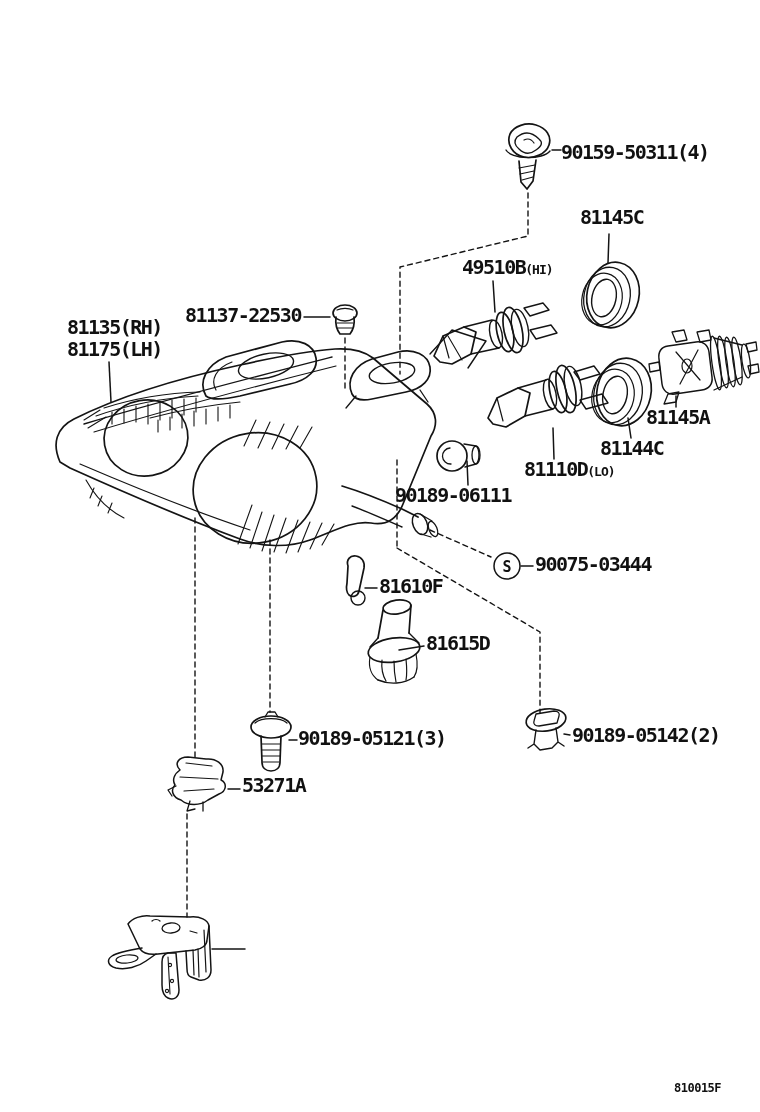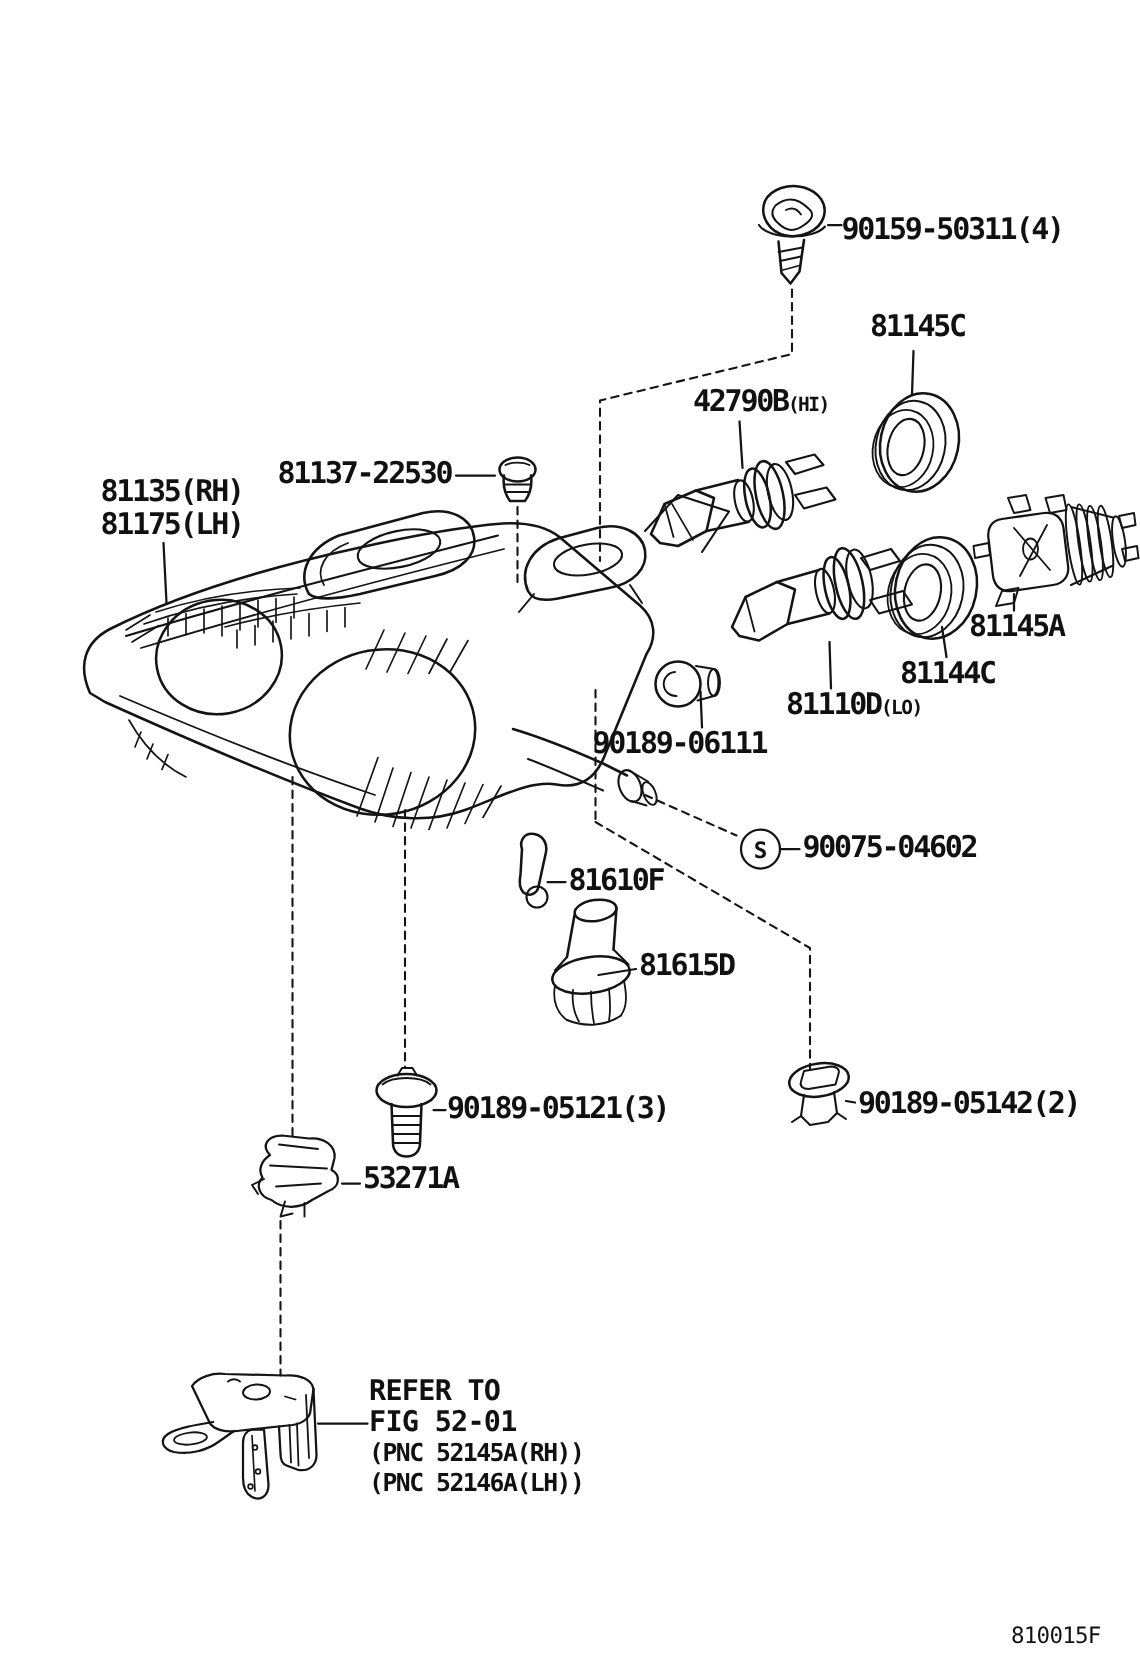--- a/index.html
+++ b/index.html
@@ -7,21 +7,21 @@
          font-family:"DejaVu Sans Mono", "Liberation Mono", monospace;}
   #art{position:absolute;left:0;top:0;}
   .lbl{position:absolute;font-weight:bold;font-size:20px;letter-spacing:-1.5px;
        color:#111;white-space:nowrap;line-height:1.1;}
   .lbl .q{font-size:13px;letter-spacing:-1px;}
   .lbl2{line-height:22px;}
   .note .n1{font-size:19px;letter-spacing:-0.5px;line-height:21px;font-weight:bold;}
   .note .n2{font-size:16.5px;letter-spacing:-1px;line-height:20px;font-weight:bold;}
   .s-letter{position:absolute;font-size:15px;font-weight:bold;color:#111;
             width:16px;text-align:center;letter-spacing:0;}
-  .fig-code{position:absolute;font-size:15px;font-weight:normal;letter-spacing:-0.5px;color:#111;}
+  .fig-code{position:absolute;font-size:12px;font-weight:bold;letter-spacing:-0.5px;color:#111;}
 </style>
 </head>
 <body>
 
 <div id="stage">
 
 <svg id="art" width="760" height="1112" viewBox="0 0 760 1112" fill="none" stroke="#141414" stroke-width="1.7" stroke-linecap="round" stroke-linejoin="round">
 
   <g stroke-width="1.4" stroke-dasharray="5 4">
     <polyline points="528,193 528,236 400,267 400,374"></polyline>
@@ -218,52 +218,46 @@
     <circle cx="170" cy="965" r="1.6" stroke-width="1.1"></circle>
     <circle cx="172" cy="981" r="1.6" stroke-width="1.1"></circle>
     <circle cx="167" cy="991" r="1.6" stroke-width="1.1"></circle>
   </g>
 </svg>
 
 <div class="lbl" style="left:561px;top:141px">90159-50311(4)</div>
 
 <div class="lbl" style="left:580px;top:206px">81145C</div>
 
-<div class="lbl" style="left:462px;top:256px"><span>42790B</span><span class="q">(HI)</span></div>
+<div class="lbl" style="left:462px;top:256px"><span>49510B</span><span class="q">(HI)</span></div>
 
 <div class="lbl" style="left:185px;top:304px">81137-22530</div>
 
 <div class="lbl lbl2" style="left:67px;top:316px">
   <div>81135(RH)</div>
   <div>81175(LH)</div>
 </div>
 
 <div class="lbl" style="left:646px;top:406px">81145A</div>
 
 <div class="lbl" style="left:600px;top:437px">81144C</div>
 
 <div class="lbl" style="left:524px;top:458px"><span>81110D</span><span class="q">(LO)</span></div>
 
 <div class="lbl" style="left:395px;top:484px">90189-06111</div>
 
-<div class="lbl" style="left:535px;top:553px">90075-04602</div>
+<div class="lbl" style="left:535px;top:553px">90075-03444</div>
 <div class="s-letter" style="left:499px;top:558px">S</div>
 
 <div class="lbl" style="left:379px;top:575px">81610F</div>
 
 <div class="lbl" style="left:426px;top:632px">81615D</div>
 
 <div class="lbl" style="left:298px;top:727px">90189-05121(3)</div>
 
 <div class="lbl" style="left:572px;top:724px">90189-05142(2)</div>
 
 <div class="lbl" style="left:242px;top:774px">53271A</div>
 
-<div class="lbl note" style="left:246px;top:917px;letter-spacing:-1px">
-  <div class="n1">REFER TO</div>
-  <div class="n1">FIG 52-01</div>
-  <div class="n2">(PNC 52145A(RH))</div>
-  <div class="n2">(PNC 52146A(LH))</div>
+
+<div class="fig-code" style="left:674px;top:1081px">810015F</div>
+
 </div>
 
-<div class="fig-code" style="left:674px;top:1081px">810015F</div>
-
-</div>
-
 </body></html>

